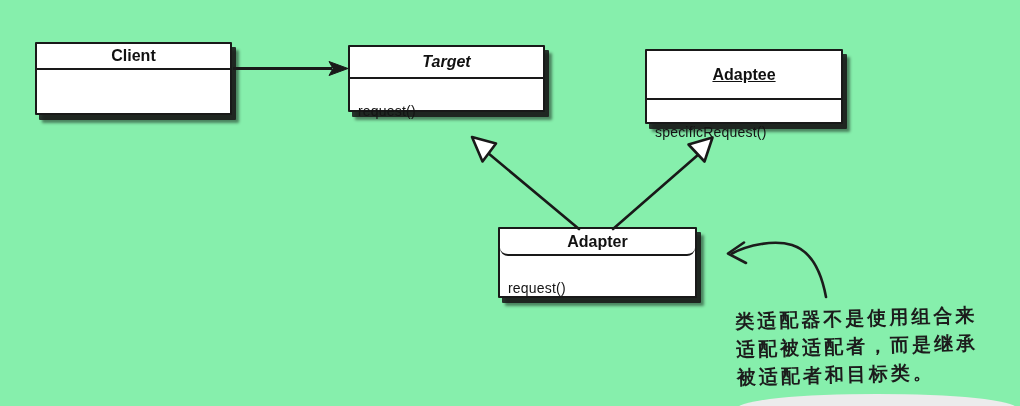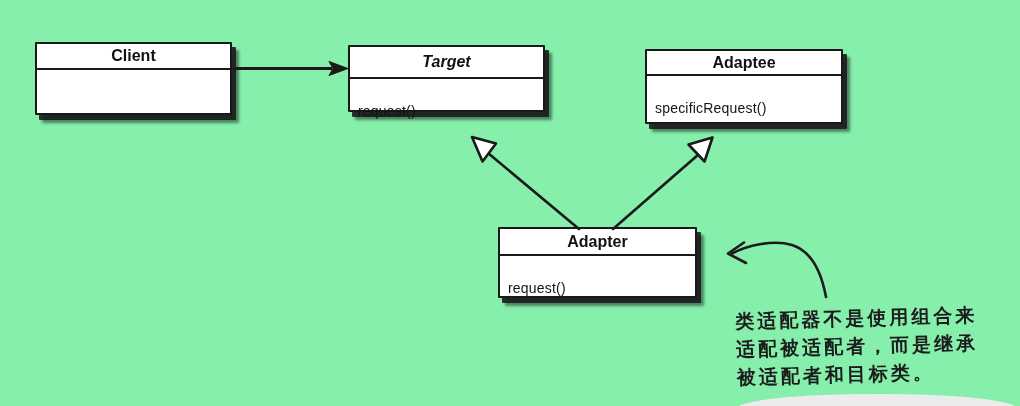--- a/index.html
+++ b/index.html
@@ -41,24 +41,24 @@
     letter-spacing:0.2px;
   }
 
   #box-client  { left:35px;  top:42px;  width:197px; height:73px; }
   #box-client .uml-title { height:26px; }
 
   #box-target  { left:348px; top:45px;  width:197px; height:67px; }
   #box-target .uml-title { height:32px; }
 
   #box-adaptee { left:645px; top:49px;  width:198px; height:75px; }
-  #box-adaptee .uml-title { height:25px; }
+  #box-adaptee .uml-title { height:49px;text-decoration:underline; }
 
   #box-adapter { left:498px; top:227px; width:199px; height:71px; }
-  #box-adapter .uml-title { height:27px; }
+  #box-adapter .uml-title { height:27px;border-radius:8px; }
 
   
   svg.arrows {
     position:absolute;
     left:0; top:0;
     width:1020px;
     height:406px;
     z-index:3;
     pointer-events:none;
   }

